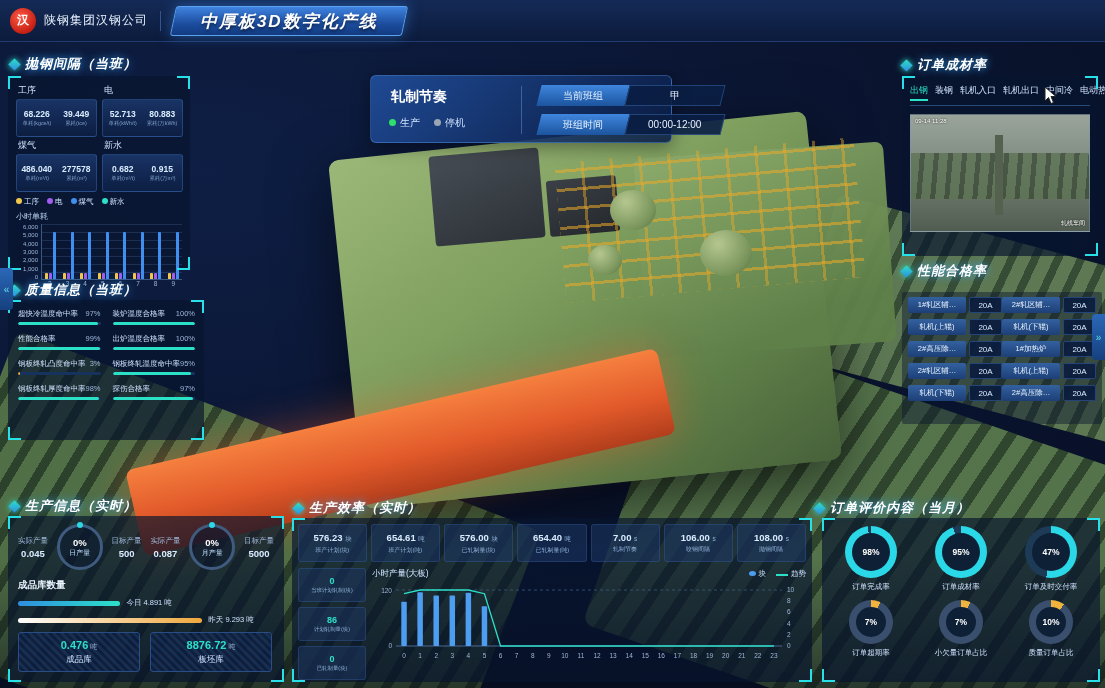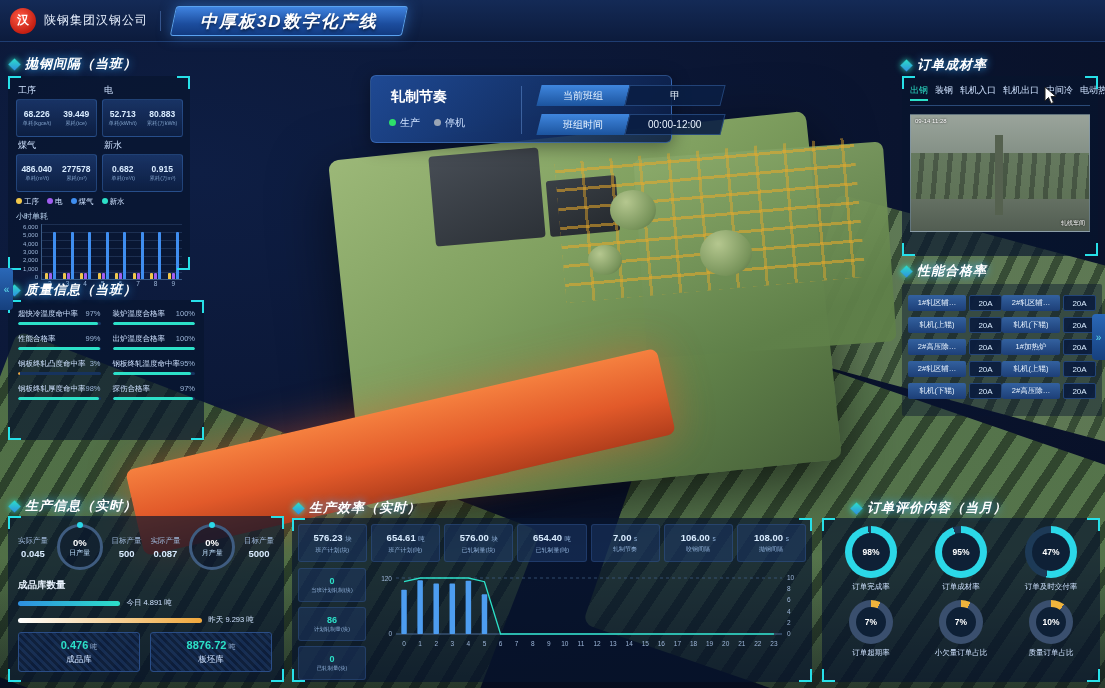--- a/index.html
+++ b/index.html
@@ -128,21 +128,21 @@
   .vtab.active{color:#2ce0c8;border-bottom:2px solid #2ce0c8;}
   .vscreen{margin-top:8px;width:180px;height:118px;position:relative;border:1px solid rgba(120,150,190,.4);
     background:linear-gradient(180deg,#9aa49b 0%,#838f85 35%,#667264 70%,#525d52 100%);overflow:hidden;}
   .vscreen .mach{position:absolute;left:0;top:38px;width:100%;height:46px;
     background:repeating-linear-gradient(95deg,#5d7354 0 9px,#3c4c38 9px 14px);opacity:.8;}
   .vscreen .crane{position:absolute;left:84px;top:20px;width:8px;height:80px;background:#55614f;}
   .vovl{position:absolute;font-size:6px;color:#fff;text-shadow:0 0 2px #000;}
   .vovl.tl{left:4px;top:3px;} .vovl.br{right:4px;bottom:3px;}
 
   
-  .devices{left:902px;top:284px;width:200px;height:132px;padding:11px 6px;background:rgba(8,20,46,.45);}
+  .devices{left:902px;top:292px;width:200px;height:132px;padding:5px 6px;background:rgba(8,20,46,.45);}
   .drow{display:flex;justify-content:space-between;margin-bottom:6px;}
   .dcell{display:flex;}
   .dname{width:58px;height:16px;background:linear-gradient(180deg,#33619f,#1d3f77);border-radius:2px;
     font-size:7.5px;color:#eaf4ff;display:flex;align-items:center;justify-content:center;white-space:nowrap;overflow:hidden;}
   .dval{width:33px;height:16px;margin-left:3px;background:rgba(10,28,62,.9);border:1px solid #234578;border-radius:2px;
     font-size:8px;color:#d9ecff;display:flex;align-items:center;justify-content:center;}
 
   
   .production{left:8px;top:516px;width:276px;height:166px;padding:8px 10px;}
   .prow{display:flex;align-items:center;justify-content:space-between;}
@@ -659,20 +659,27 @@
         <div class="escard">
           <span class="v">86</span>
     <span class="l">计划轧制量(块)</span>
         </div>
         <div class="escard">
           <span class="v">0</span>
     <span class="l">已轧制量(块)</span>
         </div>
       </div>
     <div class="echartwrap">
+      <div class="hc-head">
+        <span class="hc-title">小时产量(大板)</span>
+        <span class="hc-legend">
+          <span><i class="lg-dot" style="background: rgb(77, 157, 240);"></i><span>块</span></span>
+          <span><i class="lg-line" style="background: rgb(44, 224, 200);"></i><span>趋势</span></span>
+        </span>
+      </div>
       <svg id="hourChart" width="434" height="92" viewBox="0 0 434 92">
           <line x1="24" y1="10" x2="410" y2="10" stroke="#44628a" stroke-dasharray="3 3" stroke-width="0.7"></line>
           <line x1="24" y1="66" x2="410" y2="66" stroke="#4a6a94" stroke-width="1"></line>
           <rect x="29.291666666666664" y="21.66666666666667" width="5.5" height="44.33333333333333" fill="#4d9df0" rx="0.8"></rect>
           <rect x="45.37499999999999" y="12.333333333333329" width="5.5" height="53.66666666666667" fill="#4d9df0" rx="0.8"></rect>
           <rect x="61.45833333333333" y="15.600000000000001" width="5.5" height="50.4" fill="#4d9df0" rx="0.8"></rect>
           <rect x="77.54166666666667" y="15.600000000000001" width="5.5" height="50.4" fill="#4d9df0" rx="0.8"></rect>
           <rect x="93.625" y="12.800000000000004" width="5.5" height="53.199999999999996" fill="#4d9df0" rx="0.8"></rect>
           <rect x="109.70833333333333" y="26.33333333333333" width="5.5" height="39.66666666666667" fill="#4d9df0" rx="0.8"></rect>
           <polyline points="32.041666666666664,13.7 48.12499999999999,10.0 64.20833333333333,10.0 80.29166666666667,10.0 96.375,10.0 112.45833333333333,13.7 128.54166666666666,66.0 144.62499999999997,66.0 160.70833333333331,66.0 176.79166666666666,66.0 192.87499999999997,66.0 208.95833333333331,66.0 225.04166666666666,66.0 241.12499999999997,66.0 257.2083333333333,66.0 273.2916666666667,66.0 289.375,66.0 305.4583333333333,66.0 321.5416666666667,66.0 337.625,66.0 353.7083333333333,66.0 369.7916666666667,66.0 385.875,66.0 401.9583333333333,66.0" fill="none" stroke="#2ce0c8" stroke-width="1.3"></polyline>
@@ -706,21 +713,21 @@
           <text x="415" y="56.8" font-size="6.5" font-family="Liberation Sans, sans-serif" fill="#9db6d8">2</text>
           <text x="415" y="45.599999999999994" font-size="6.5" font-family="Liberation Sans, sans-serif" fill="#9db6d8">4</text>
           <text x="415" y="34.4" font-size="6.5" font-family="Liberation Sans, sans-serif" fill="#9db6d8">6</text>
           <text x="415" y="23.199999999999996" font-size="6.5" font-family="Liberation Sans, sans-serif" fill="#9db6d8">8</text>
           <text x="415" y="12" font-size="6.5" font-family="Liberation Sans, sans-serif" fill="#9db6d8">10</text>
         </svg>
     </div>
   </div>
 </div>
 
-<div class="phead" style="left:852px;top:499px;">
+<div class="phead" style="left:815px;top:499px;">
   <span class="diamond"></span>
   <span class="t">订单评价内容（当月）</span>
 </div>
 <div class="panel orders">
   <div class="pframe"></div>
   <div class="ogrid" id="orderGrid">
       <div class="ocell">
         <div class="donut big" style="background:conic-gradient(#2bd8e8 98%, #1d3a57 0)">
       <div class="hole">98%</div>
         </div>

